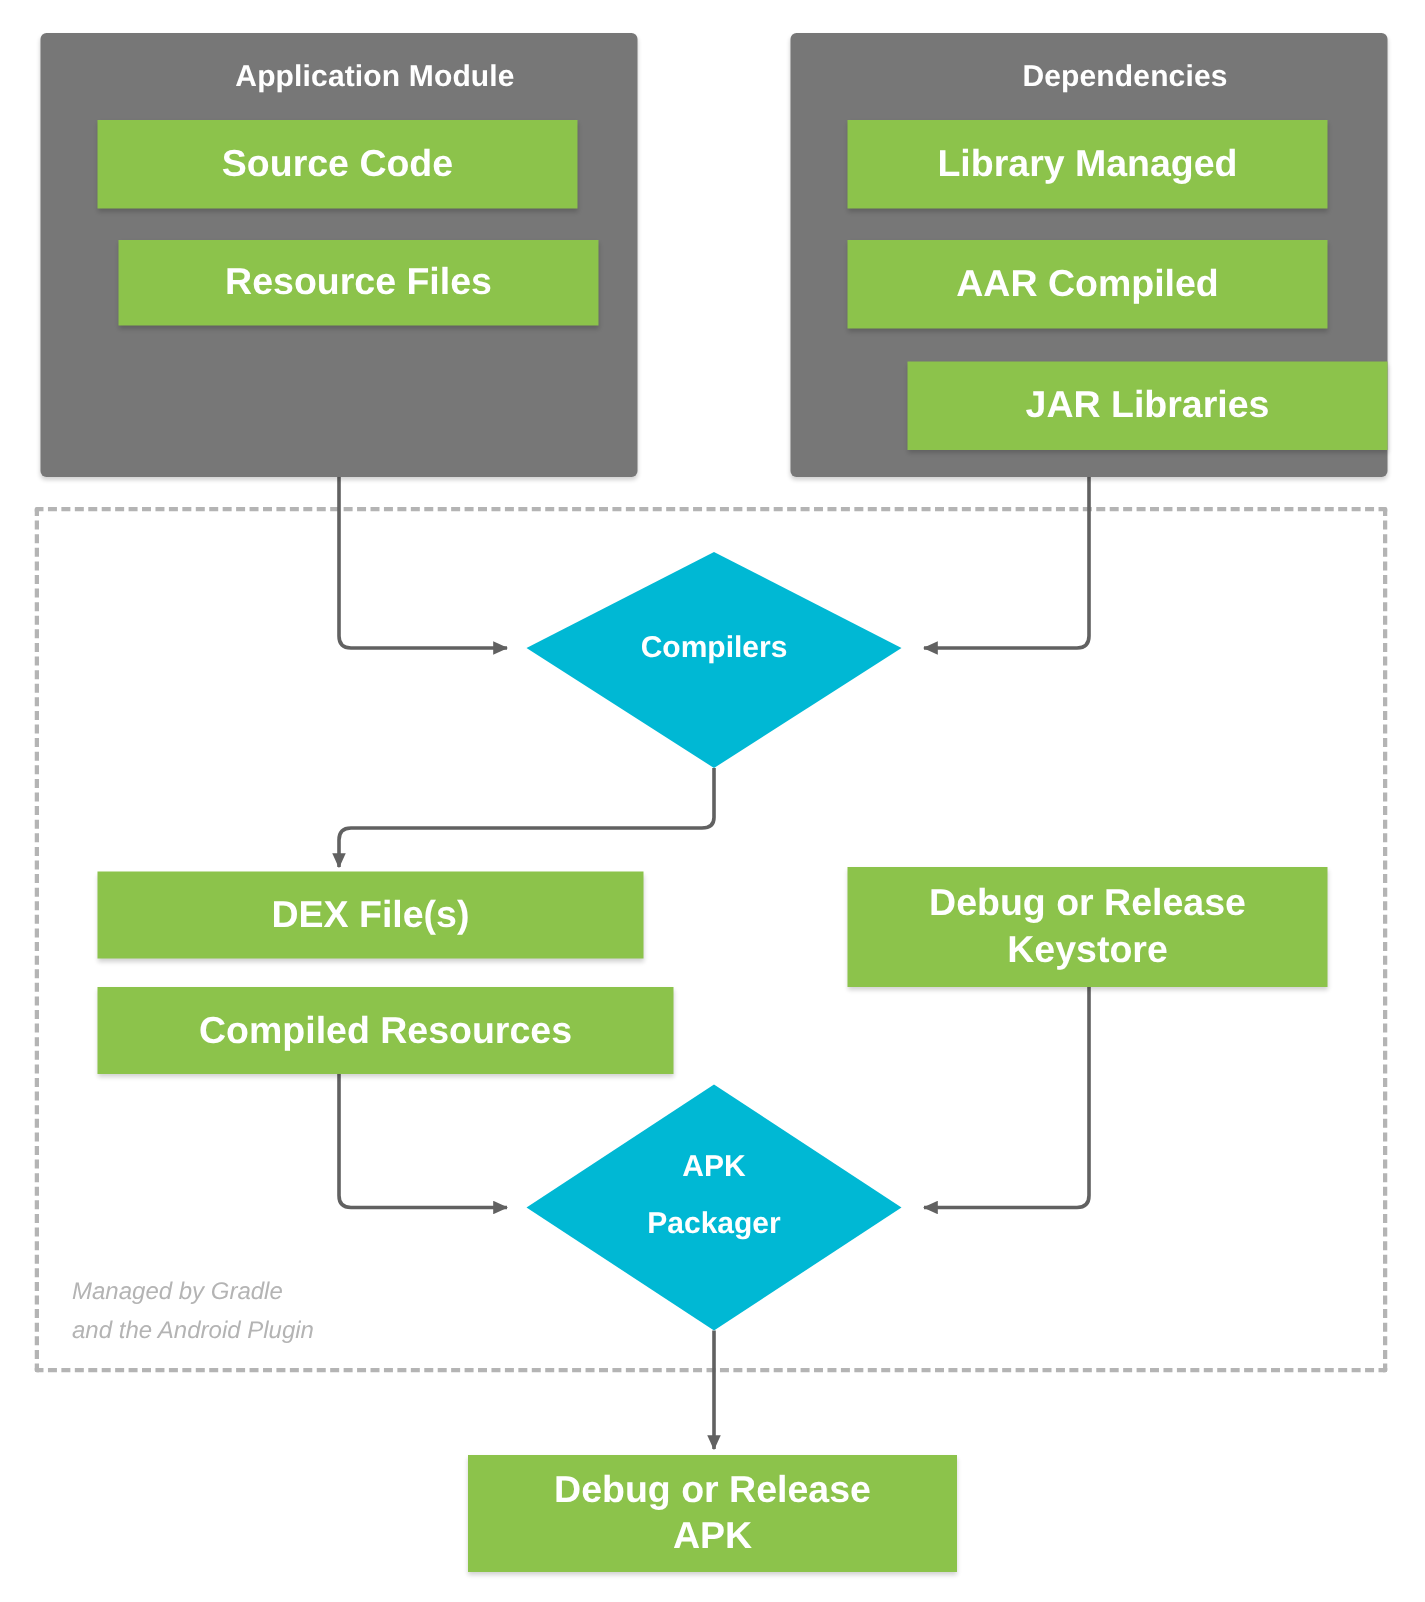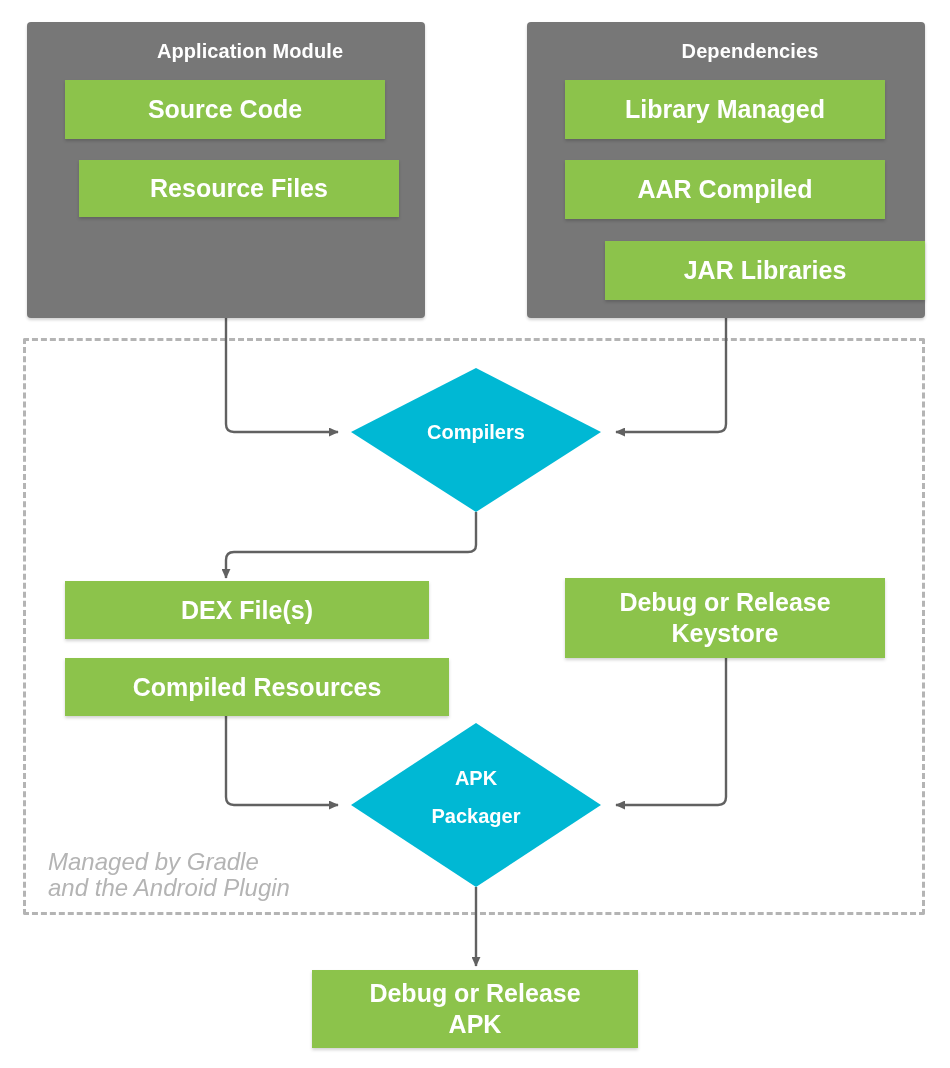--- a/index.html
+++ b/index.html
@@ -75,21 +75,21 @@
     text-align: center;
     display: flex;
     align-items: center;
     justify-content: center;
     white-space: pre-line;
   }
   .note-text {
     position: absolute;
     color: #b4b4b4;
     font-style: italic;
-    font-size: 24px;
+    font-size: 16px;
     line-height: 26px;
     white-space: pre-line;
   }
 </style>
 </head>
 <body>
 
 <div id="stage">
 
   <div class="dashed-region" style="left:23px; top:338px; width:902px; height:577px;"></div>

